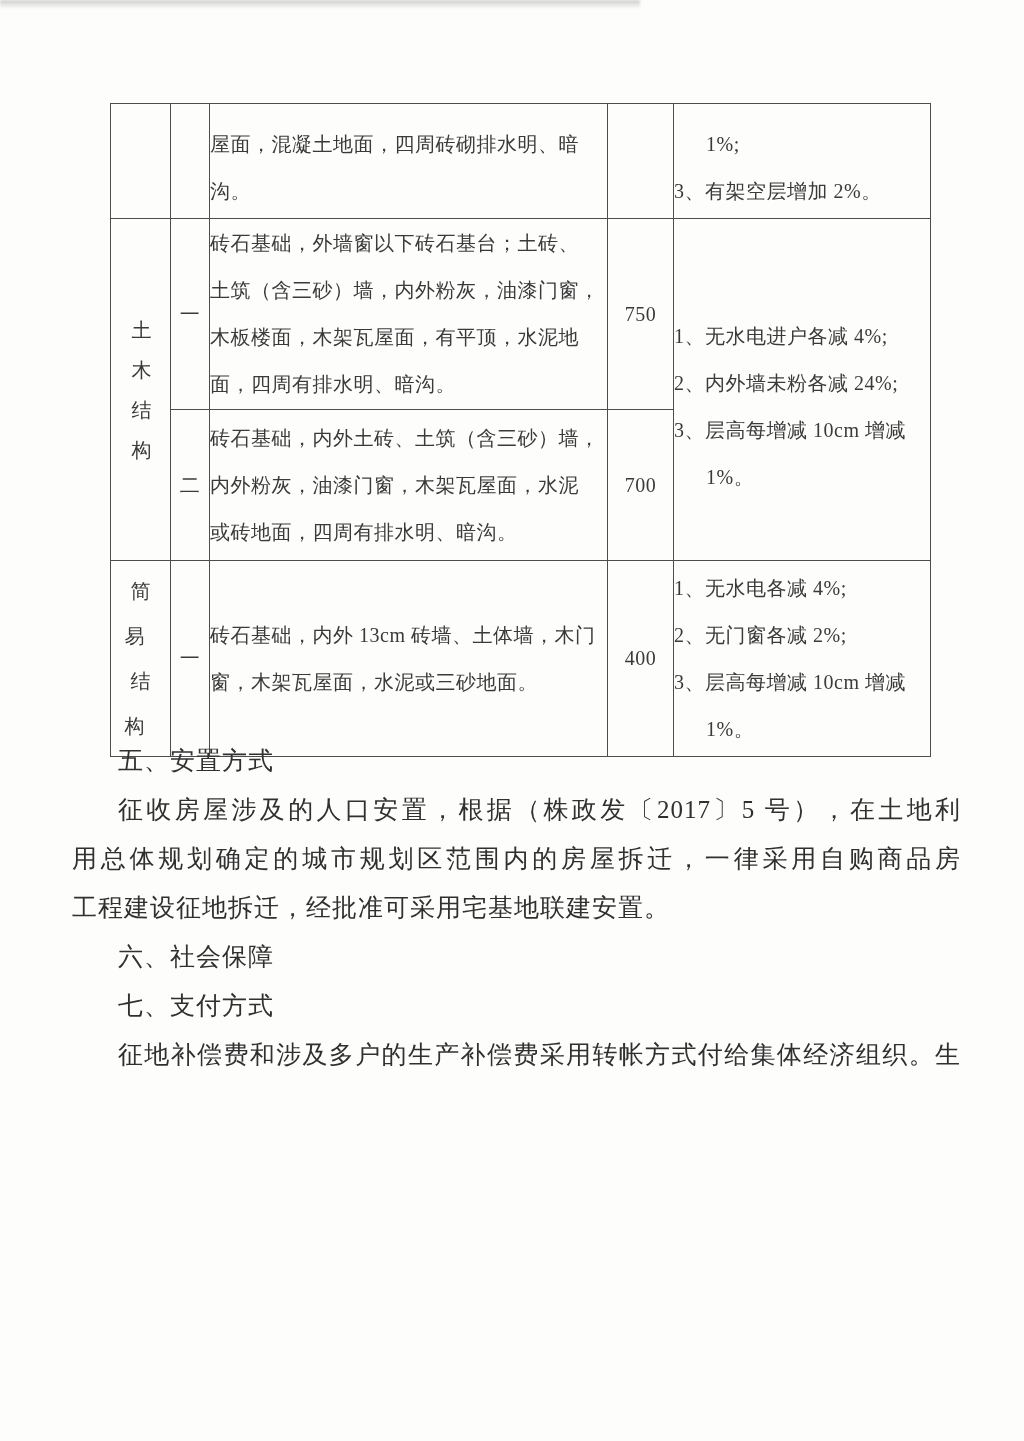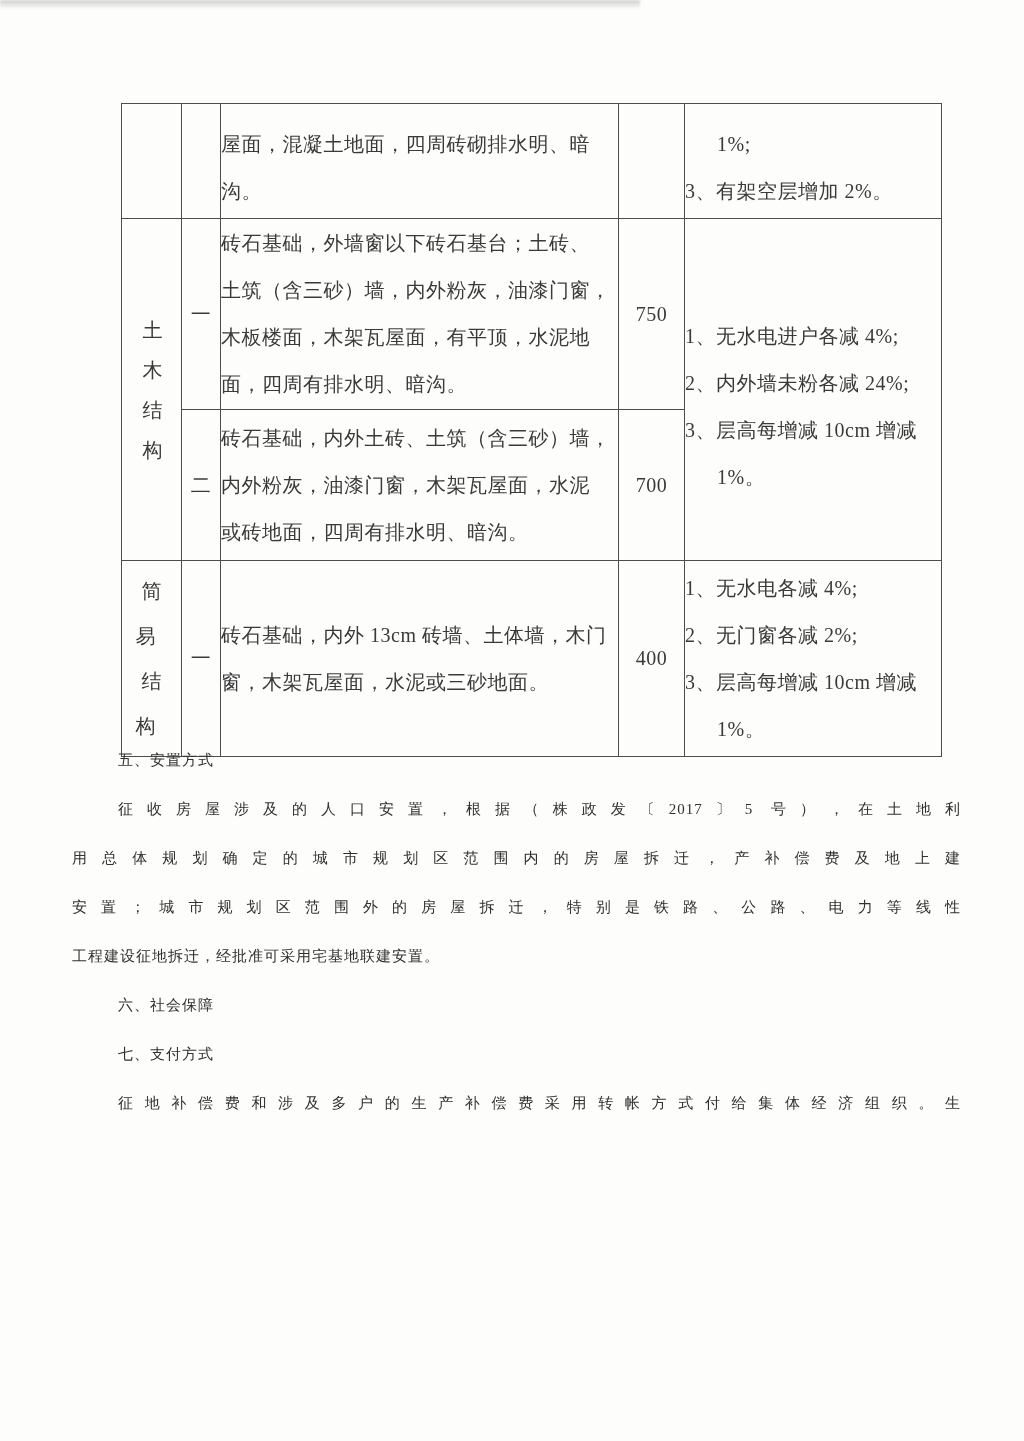--- a/index.html
+++ b/index.html
@@ -15,21 +15,21 @@
   }
   
   .scan-edge{
     position:absolute;top:0;left:0;width:640px;height:9px;
     background:linear-gradient(to bottom,rgba(120,120,120,.35),rgba(120,120,120,0));
     filter:blur(1px);
   }
 
   
   table.comp{
-    position:absolute;left:121px;top:103px;
+    position:absolute;left:110px;top:103px;
     width:820px;
     border-collapse:collapse;table-layout:fixed;
   }
   table.comp td{
     border:1px solid #4d4d4d;
     padding:0;vertical-align:middle;
     font-size:20px;line-height:47px;
     letter-spacing:.5px;
     color:#3a3a3a;
   }
@@ -48,21 +48,21 @@
   td.c-grade{text-align:center;}
   td.c-desc{padding:6px 6px 0 14px;vertical-align:middle;}
   td.c-price{text-align:center;font-size:21px;letter-spacing:1px;margin-top:36px;}
   td.c-notes{padding:4px 4px 0 10px;vertical-align:middle;}
   .tline{white-space:nowrap;}
   .ind1{padding-left:32px;}  
 
   
   .bodytext{
     position:absolute;left:72px;top:736px;width:889px;
-    font-size:15px;line-height:49px;color:#303030;
+    font-size:25px;line-height:49px;color:#303030;
     letter-spacing:1px;
   }
   .heading{padding-left:46px;}
   .pline{white-space:normal;}
   .ind{text-indent:46px;}
   .just{text-align:justify;text-align-last:justify;}
 </style>
 </head>
 <body>
 
@@ -141,22 +141,21 @@
         <div class="tline ind1">1%。</div>
       </td>
     </tr>
   </tbody>
     </table>
 
   <div class="bodytext">
 
     <div class="heading">五、安置方式</div>
     <div class="pline just ind">征收房屋涉及的人口安置，根据（株政发〔2017〕5 号），在土地利</div>
-    <div class="pline just">用总体规划确定的城市规划区范围内的房屋拆迁，产补偿费及地上建</div>
-    <div class="pline just">安置；城市规划区范围外的房屋拆迁，特别是铁路、公路、电力等线性</div>
+    <div class="pline just">用总体规划确定的城市规划区范围内的房屋拆迁，一律采用自购商品房</div>
     <div class="pline">工程建设征地拆迁，经批准可采用宅基地联建安置。</div>
 
     <div class="heading">六、社会保障</div>
 
     <div class="heading">七、支付方式</div>
     <div class="pline just ind">征地补偿费和涉及多户的生产补偿费采用转帐方式付给集体经济组织。生</div>
   </div>
 </div>
 
 </body></html>

